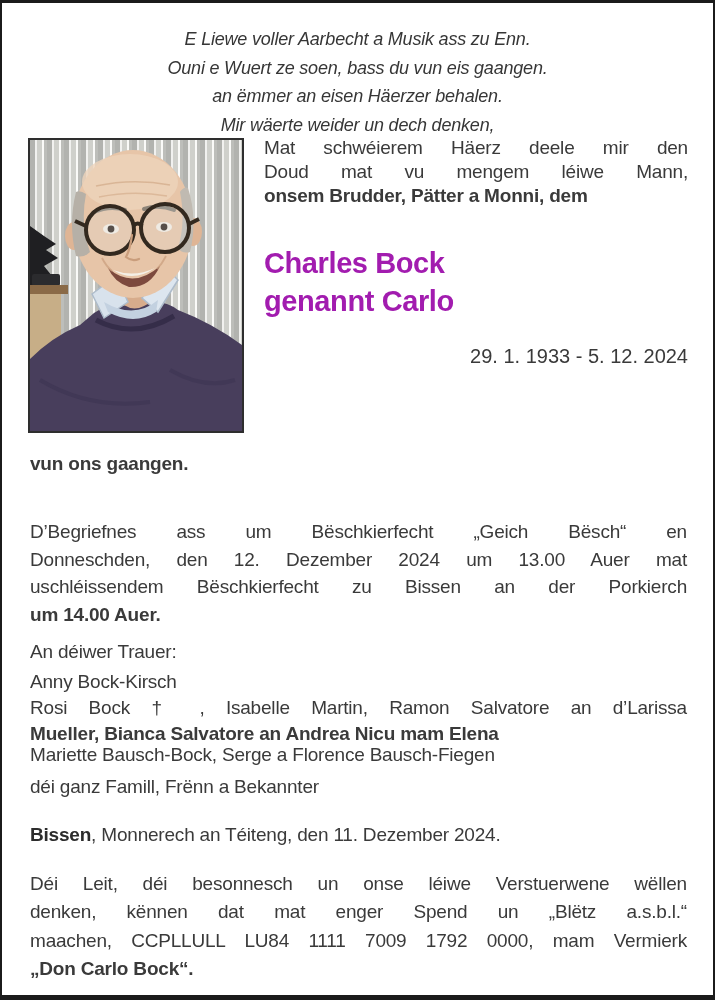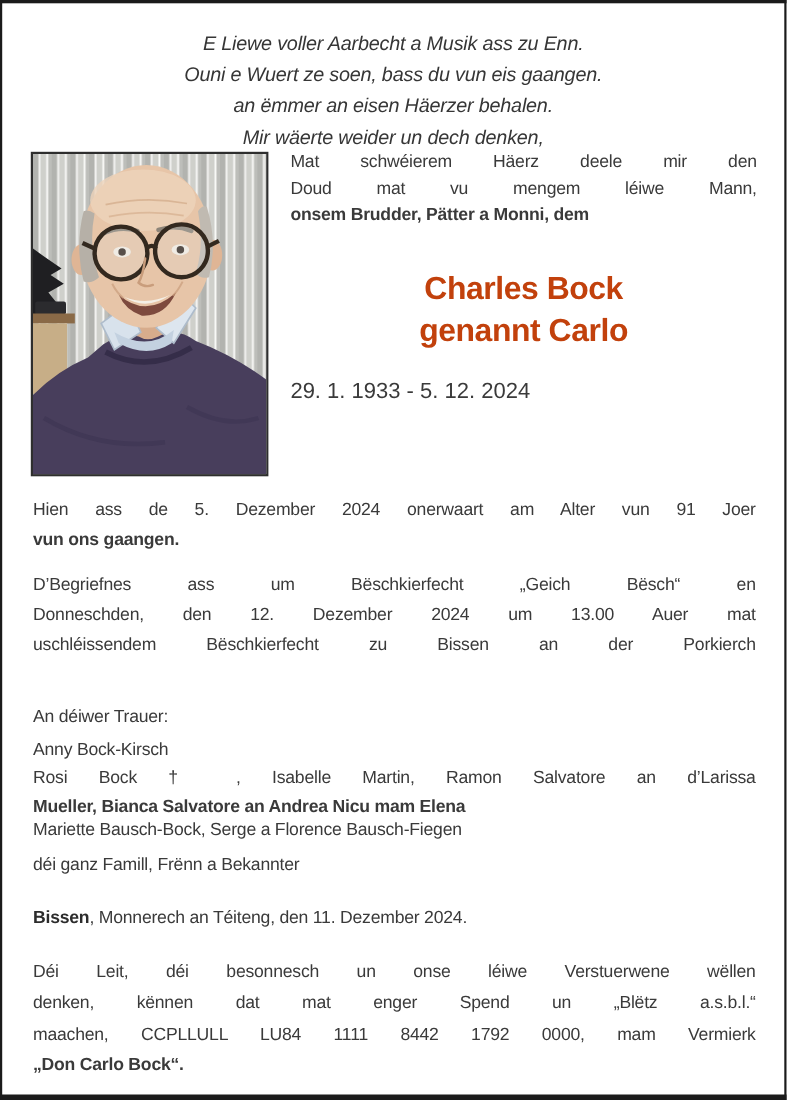--- a/index.html
+++ b/index.html
@@ -21,27 +21,27 @@
               color: #363636; letter-spacing: -0.2px; }
 
   
   .photo { top: 138px; left: 28px; width: 216px; height: 295px;
            border: 2px solid #2e2e2e; box-sizing: border-box; overflow: hidden; }
   .photo svg { display: block; width: 100%; height: 100%; }
 
   
   .rcol { left: 264px; width: 424px; }
   .intro { top: 136px; font-size: 21px; line-height: 24px; letter-spacing: -0.2px; }
-  .name  { top: 244px; text-align: center; font-weight: 700; font-size: 29px;
-           line-height: 38px; color: #c2410c; letter-spacing: -0.4px; margin: 0; }
-  .dates { top: 344px; text-align: left; font-size: 20px; line-height: 24px; }
+  .name  { top: 244px; font-weight: 700; font-size: 29px;
+           line-height: 38px; color: #a21caf; letter-spacing: -0.4px; margin: 0; }
+  .dates { top: 344px; text-align: right; font-size: 20px; line-height: 24px; }
 
   
   .bcol { left: 30px; width: 657px; }
-  .body-text { font-size: 16px; letter-spacing: -0.2px; }
+  .body-text { font-size: 19px; letter-spacing: -0.2px; }
   .lh27  { line-height: 27px; }
   .lh275 { line-height: 27.5px; }
   .lh26  { line-height: 26px; }
   .lh283 { line-height: 28.3px; }
   .jl      { text-align: justify; text-align-last: justify; }
   .jl-last { text-align: left; font-weight: bold; }
 
   .p-death    { top: 450px; }
   .p-funeral  { top: 518px; }
   .trauer     { top: 638px; line-height: 27px; }
@@ -147,28 +147,28 @@
   </div>
 
   <h1 class="abs rcol name">
     <div>Charles Bock</div>
     <div>genannt Carlo</div>
   </h1>
 
   <div class="abs rcol dates">29. 1. 1933 - 5. 12. 2024</div>
 
   <div class="abs bcol p-death body-text lh27">
-    <div class="jl">Hien ass de 5. Dezember 2024 onerwaart am Alter vun 91 Joer</div>
     <div class="jl-last">vun ons gaangen.</div>
   </div>
 
   <div class="abs bcol p-funeral body-text lh275">
     <div class="jl">D’Begriefnes ass um Bëschkierfecht „Geich Bësch“ en</div>
     <div class="jl">Donneschden, den 12. Dezember 2024 um 13.00 Auer mat</div>
     <div class="jl">uschléissendem Bëschkierfecht zu Bissen an der Porkierch</div>
+    <div class="jl-last">um 14.00 Auer.</div>
   </div>
 
   <div class="abs bcol trauer body-text">An déiwer Trauer:</div>
 
   <div class="abs bcol m-rosi body-text lh26">
     <div class="jl">Rosi Bock † , Isabelle Martin, Ramon Salvatore an d’Larissa</div>
     <div class="jl-last">Mueller, Bianca Salvatore an Andrea Nicu mam Elena</div>
   </div>
 
   <div class="abs bcol m-anny body-text">Anny Bock-Kirsch</div>
@@ -177,17 +177,17 @@
 
   <div class="abs bcol m-famill body-text">déi ganz Famill, Frënn a Bekannter</div>
 
   <div class="abs bcol dateline body-text">
     <span class="b">Bissen</span><span>, Monnerech an Téiteng, den 11. Dezember 2024.</span>
   </div>
 
   <div class="abs bcol donation body-text lh283">
     <div class="jl">Déi Leit, déi besonnesch un onse léiwe Verstuerwene wëllen</div>
     <div class="jl">denken, kënnen dat mat enger Spend un „Blëtz a.s.b.l.“</div>
-    <div class="jl">maachen, CCPLLULL LU84 1111 8442 1792 0000, mam Vermierk</div>
+    <div class="jl">maachen, CCPLLULL LU84 1111 7009 1792 0000, mam Vermierk</div>
     <div class="jl-last">„Don Carlo Bock“.</div>
   </div>
 
 </div>
 
 </body></html>

